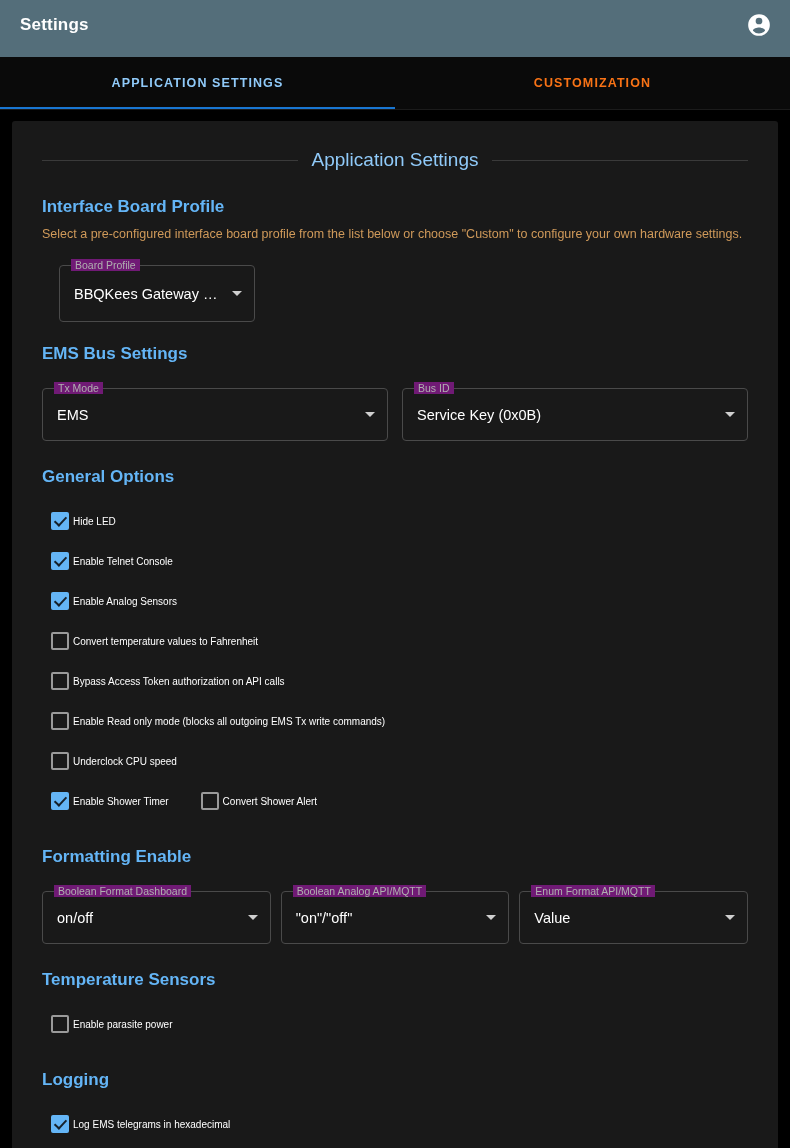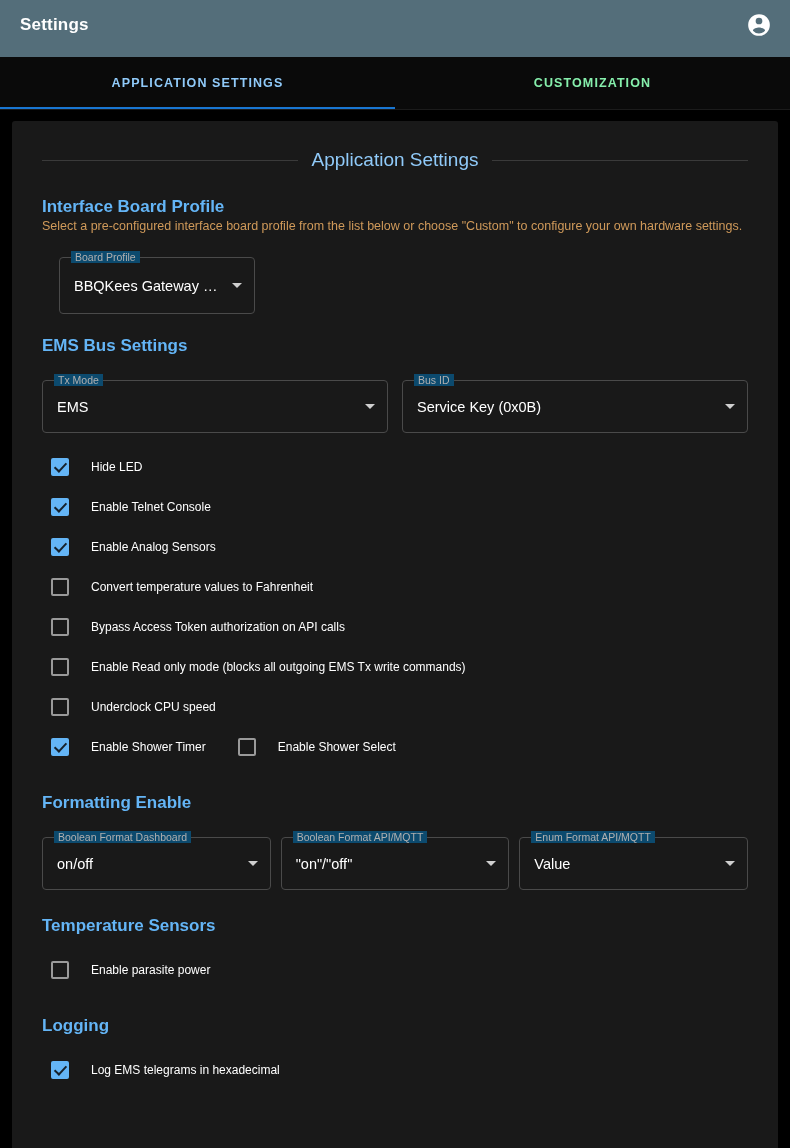--- a/index.html
+++ b/index.html
@@ -45,21 +45,21 @@
     border-bottom: 1px solid #1b1b1b;
   }
   .tab {
     flex: 1 1 50%;
     display: flex;
     align-items: center;
     justify-content: center;
     font-size: 12.5px;
     font-weight: bold;
     letter-spacing: 1.1px;
-    color: #86efac;
+    color: #f97316;
     position: relative;
     cursor: pointer;
   }
   .tab.active { color: #90caf9; }
   .tab.active:after {
     content: "";
     position: absolute;
     left: 0; right: 0; bottom: 0;
     height: 2px;
     background: #1976d2;
@@ -99,40 +99,40 @@
     color: #64b5f6;
     font-size: 17px;
     font-weight: bold;
     margin: 26px 0 0 0;
   }
   .section-head.tight { margin-top: 22px; }
   .helper {
     color: #d09a5a;
     font-size: 12.5px;
     line-height: 1.45;
-    margin: 0 0 0 0;
+    margin: 8px 0 0 0;
   }
 
   
   .field {
     position: relative;
     border: 1px solid #4a4a4a;
     border-radius: 4px;
     height: 52px;
     display: flex;
     align-items: center;
     padding: 0 12px 0 14px;
     background: transparent;
     cursor: pointer;
   }
   .field .legend {
     position: absolute;
     top: -7px;
     left: 11px;
-    background: #0c4a6e;
+    background: #701a75;
     padding: 0 4px;
     font-size: 10.5px;
     color: #b0b0b0;
     white-space: nowrap;
   }
   .field .value {
     font-size: 14.5px;
     color: #ffffff;
     flex: 1 1 auto;
     overflow: hidden;
@@ -191,23 +191,23 @@
   .cb.checked:after {
     content: "";
     position: absolute;
     left: 4px; top: 0px;
     width: 5px; height: 10px;
     border: solid #16212b;
     border-width: 0 2px 2px 0;
     transform: rotate(43deg);
   }
   .cb-label {
-    font-size: 12px;
+    font-size: 10px;
     color: #ffffff;
-    margin-left: 22px;
+    margin-left: 4px;
     cursor: pointer;
     white-space: nowrap;
   }
   .cb-second { margin-left: 32px; }
   .pad-left { padding-left: 9px; }
 </style>
 </head>
 <body>
 
 <div class="appbar">
@@ -255,20 +255,21 @@
         <span class="value">EMS</span>
         <span class="caret"></span>
       </div>
       <div class="field">
         <span class="legend">Bus ID</span>
         <span class="value">Service Key (0x0B)</span>
         <span class="caret"></span>
       </div>
     </div>
 
+    <div class="section-head">General Options</div>
     <div class="checks pad-left">
 
       <div class="check-row">
         <span class="cb checked"></span>
         <span class="cb-label">Hide LED</span>
       </div>
 
       <div class="check-row">
         <span class="cb checked"></span>
         <span class="cb-label">Enable Telnet Console</span>
@@ -296,33 +297,33 @@
 
       <div class="check-row">
         <span class="cb"></span>
         <span class="cb-label">Underclock CPU speed</span>
       </div>
 
       <div class="check-row inline-pair">
         <span class="cb checked"></span>
         <span class="cb-label">Enable Shower Timer</span>
         <span class="cb cb-second"></span>
-        <span class="cb-label">Enable Shower Select</span>
+        <span class="cb-label">Convert Shower Alert</span>
       </div>
     </div>
 
     <div class="section-head">Formatting Enable</div>
     <div class="fmt-row">
       <div class="field">
         <span class="legend">Boolean Format Dashboard</span>
         <span class="value">on/off</span>
         <span class="caret"></span>
       </div>
       <div class="field">
-        <span class="legend">Boolean Format API/MQTT</span>
+        <span class="legend">Boolean Analog API/MQTT</span>
         <span class="value">"on"/"off"</span>
         <span class="caret"></span>
       </div>
       <div class="field">
         <span class="legend">Enum Format API/MQTT</span>
         <span class="value">Value</span>
         <span class="caret"></span>
       </div>
     </div>
 

